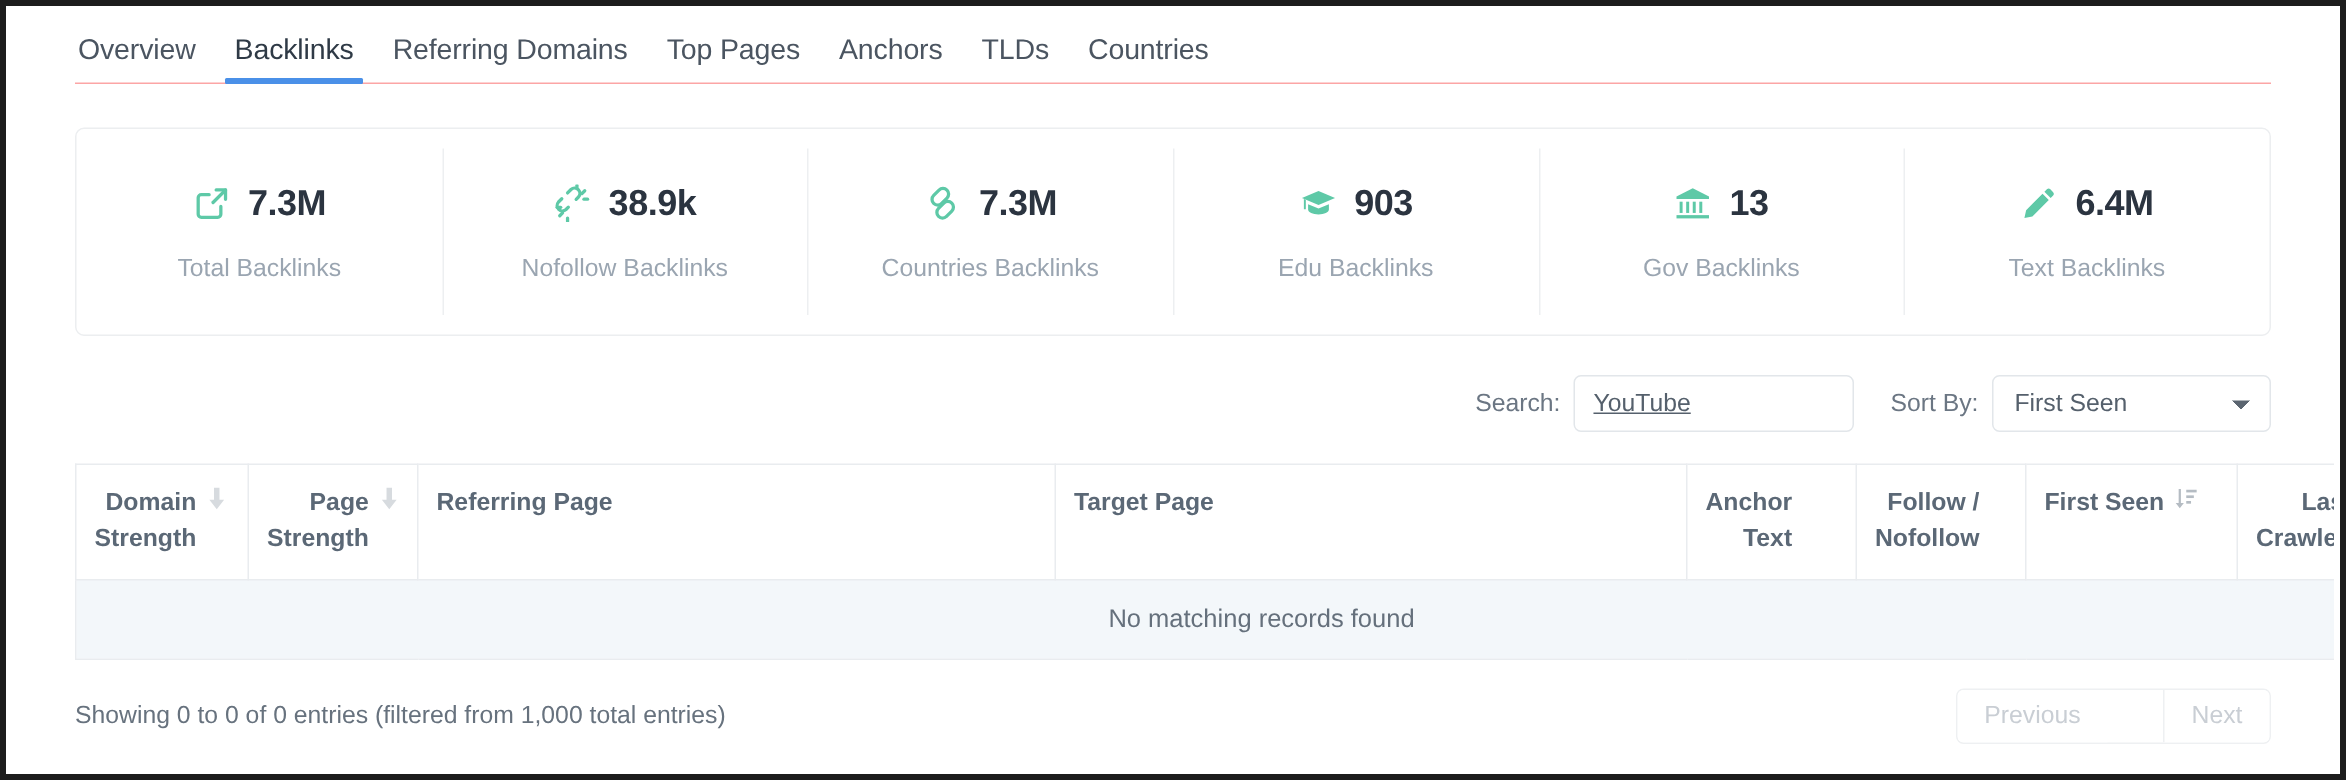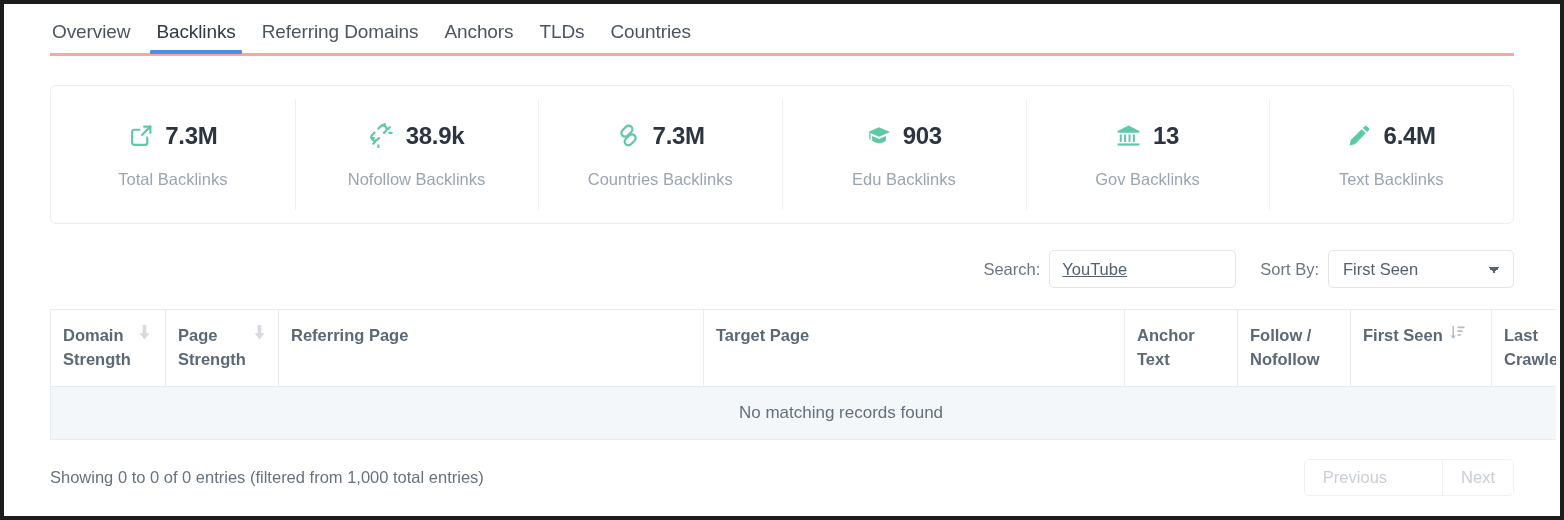--- a/index.html
+++ b/index.html
@@ -31,21 +31,21 @@
     position: relative;
     height: 100%;
     box-sizing: border-box;
   }
 
   
   .tabs {
     display: flex;
     align-items: flex-end;
     gap: 0;
-    border-bottom: 3px solid #fca5a5;
+    border-bottom: 1px solid #fca5a5;
     height: 48px;
     padding-top: 6px;
     box-sizing: border-box;
   }
   .tab {
     font-size: 19px;
     color: #4b5561;
     padding: 0 13px 12px 13px;
     cursor: pointer;
     white-space: nowrap;
@@ -220,21 +220,21 @@
     box-sizing: border-box;
     height: 72px;
     white-space: nowrap;
     overflow: hidden;
   }
   .th-inner {
     display: flex;
     align-items: flex-start;
     gap: 7px;
   }
-  .th-text { white-space: pre-line; }
+  .th-text { white-space: pre-line; text-align: right; }
   .sort-ico {
     flex: none;
     margin-top: 2px;
     color: #d7dbdf;
     display: inline-flex;
   }
   .sort-ico.active { color: #b5bcc3; }
   .empty-row td {
     background: #f3f7fa;
     border: 1px solid #e9ecef;
@@ -280,20 +280,21 @@
 <body>
 
 <div class="viewport">
  <div class="page">
   <div class="inner">
 
     <div class="tabs">
       <div class="tab">Overview</div>
       <div class="tab active">Backlinks</div>
       <div class="tab">Referring Domains</div>
+      <div class="tab">Top Pages</div>
       <div class="tab">Anchors</div>
       <div class="tab">TLDs</div>
       <div class="tab">Countries</div>
     </div>
 
     <div class="stats-panel">
 
       <div class="stat">
         <div class="stat-top">
           <span class="stat-icon">

